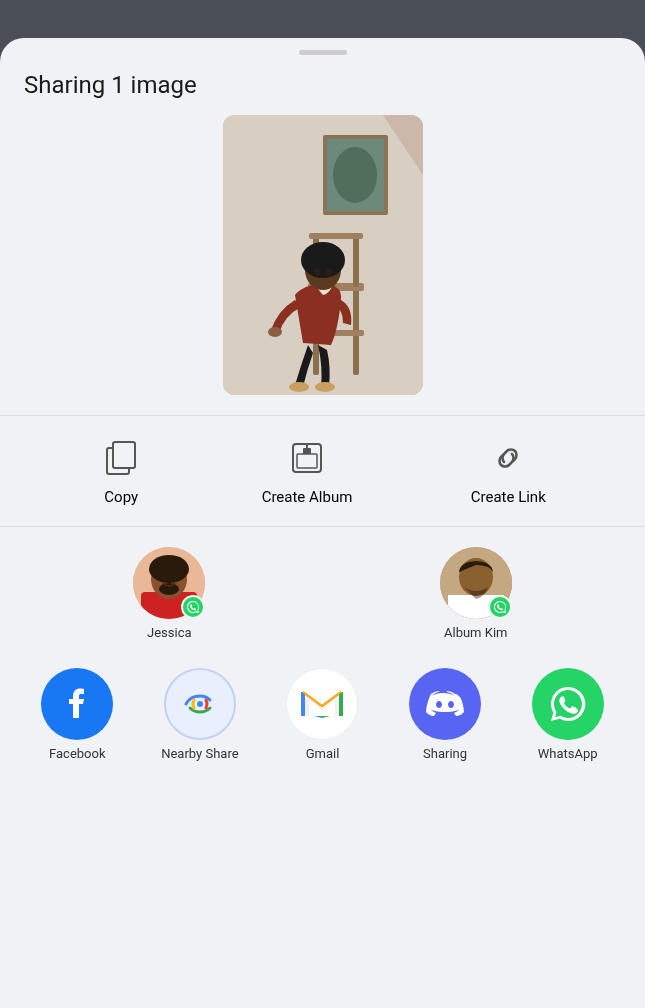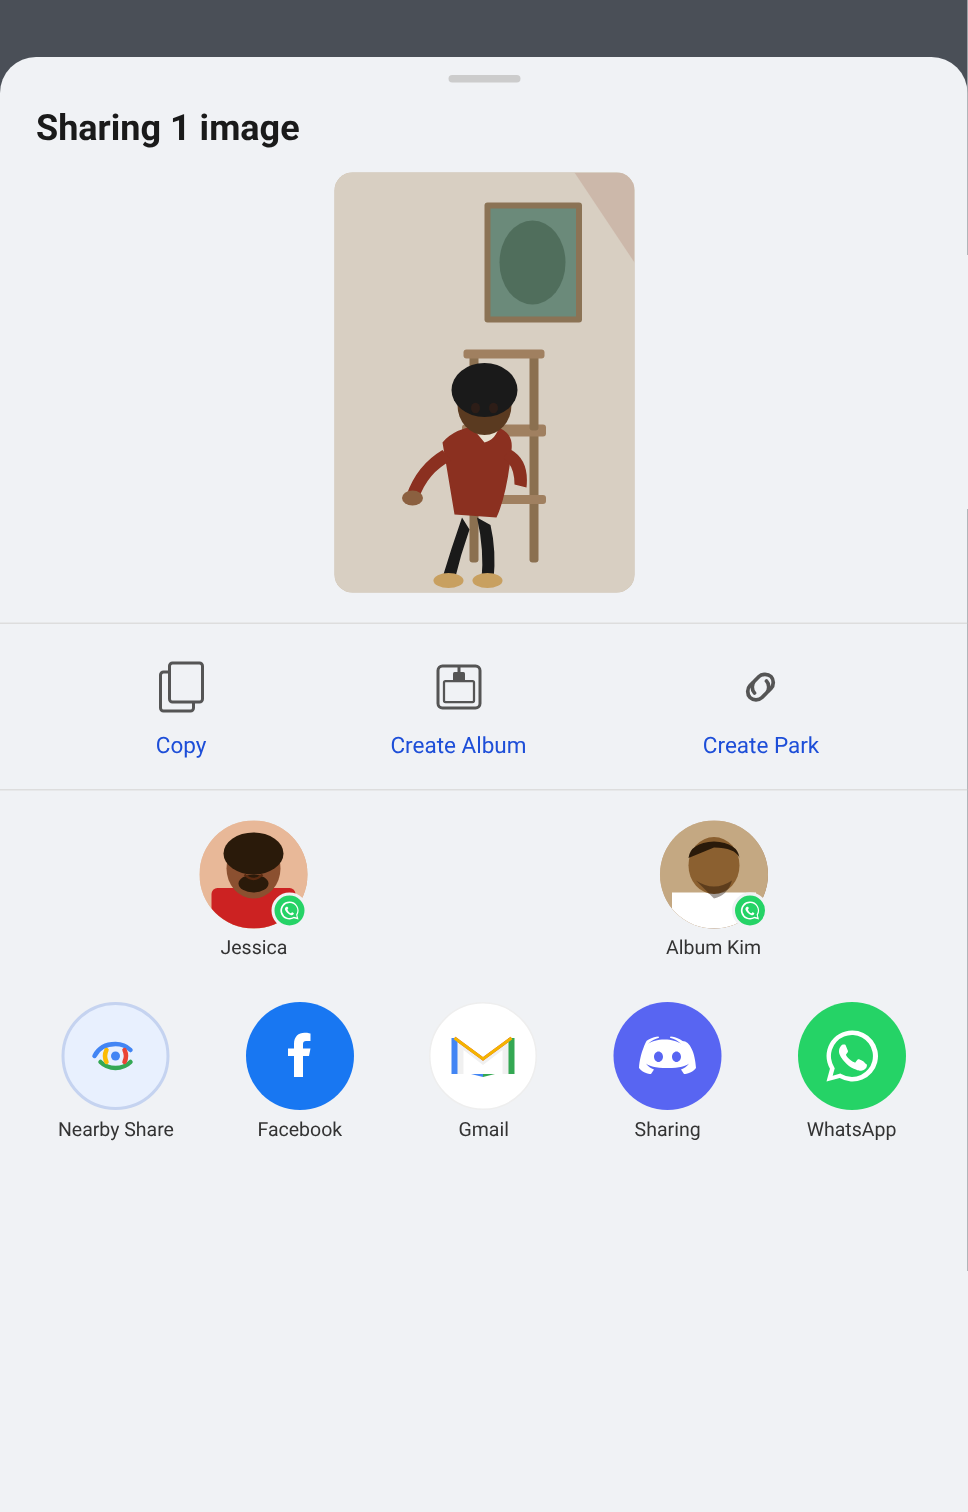--- a/index.html
+++ b/index.html
@@ -29,21 +29,21 @@
       padding-bottom: 8px;
     }
     .drag-handle {
       width: 48px;
       height: 5px;
       background: #ccc;
       border-radius: 3px;
     }
     .title {
       font-size: 24px;
-      font-weight: 700;
+      font-weight: 400;
       color: #1a1a1a;
       padding: 8px 36px 16px 24px;
     }
     .image-container {
       display: flex;
       justify-content: center;
       padding: 0 0 20px 0;
     }
     .shared-image {
       width: 200px;
@@ -79,21 +79,21 @@
     .action-icon {
       width: 44px;
       height: 44px;
       display: flex;
       align-items: center;
       justify-content: center;
       color: #555;
     }
     .action-label {
       font-size: 15px;
-      color: #1d4ed8;
+      color: #000000;
       text-align: right;
     }
     .contacts-row {
       display: flex;
       justify-content: space-around;
       padding: 20px 16px 10px 16px;
     }
     .contact-item {
       display: flex;
       flex-direction: column;
@@ -262,21 +262,21 @@
       </div>
       <span class="action-label">Create Album</span>
     </div>
     <div class="action-item">
       <div class="action-icon">
         <svg width="36" height="36" viewBox="0 0 36 36" fill="none">
           <path d="M14 22 C12 20 12 16 14 14 L17 11 C19 9 23 9 25 11 C27 13 27 17 25 19 L23 21" stroke="#555" stroke-width="2.5" stroke-linecap="round" fill="none"></path>
           <path d="M22 14 C24 16 24 20 22 22 L19 25 C17 27 13 27 11 25 C9 23 9 19 11 17 L13 15" stroke="#555" stroke-width="2.5" stroke-linecap="round" fill="none"></path>
         </svg>
       </div>
-      <span class="action-label">Create Park</span>
+      <span class="action-label">Create Link</span>
     </div>
   </div>
 
   <div class="divider"></div>
 
   <div class="contacts-row">
 
     <div class="contact-item">
       <div class="avatar-wrapper">
         <div class="avatar-circle jessica-bg">
@@ -325,39 +325,39 @@
       <span class="contact-name">Album Kim</span>
     </div>
 
 
 
   </div>
 
   <div class="apps-row">
 
     <div class="app-item">
+      <div class="app-icon fb-icon">
+        <svg width="44" height="44" viewBox="0 0 44 44" fill="white">
+          <path d="M24 22h4l1-5h-5v-3c0-1.4.7-2 2-2h3V7s-1.3-.5-4-.5C21 6.5 18 9 18 14v3h-4v5h4v14h6V22z"></path>
+        </svg>
+      </div>
+      <span class="app-label">Facebook</span>
+    </div>
+
+    <div class="app-item">
       <div class="app-icon nearby-icon">
         <svg width="44" height="44" viewBox="0 0 44 44" fill="none">
           <path d="M8 22 Q12 14 22 14 Q28 14 32 18" stroke="#4285f4" stroke-width="3" stroke-linecap="round" fill="none"></path>
           <path d="M12 26 Q16 30 22 30 Q28 30 32 26" stroke="#34a853" stroke-width="3" stroke-linecap="round" fill="none"></path>
           <path d="M16 18 Q14 22 16 26" stroke="#fbbc04" stroke-width="3" stroke-linecap="round" fill="none"></path>
           <path d="M28 18 Q30 22 28 26" stroke="#ea4335" stroke-width="3" stroke-linecap="round" fill="none"></path>
           <circle cx="22" cy="22" r="3" fill="#4285f4"></circle>
         </svg>
       </div>
       <span class="app-label">Nearby Share</span>
-    </div>
-
-    <div class="app-item">
-      <div class="app-icon fb-icon">
-        <svg width="44" height="44" viewBox="0 0 44 44" fill="white">
-          <path d="M24 22h4l1-5h-5v-3c0-1.4.7-2 2-2h3V7s-1.3-.5-4-.5C21 6.5 18 9 18 14v3h-4v5h4v14h6V22z"></path>
-        </svg>
-      </div>
-      <span class="app-label">Facebook</span>
     </div>
 
     <div class="app-item">
       <div class="app-icon gmail-icon">
         <svg width="44" height="44" viewBox="0 0 44 44">
           <path d="M6 32V14l16 11 16-11v18H6z" fill="#ea4335"></path>
           <path d="M6 14l16 11 16-11H6z" fill="#fbbc04"></path>
           <path d="M38 14l-16 11V36l16-4V14z" fill="#34a853"></path>
           <path d="M6 14L22 25V36L6 32V14z" fill="#4285f4"></path>
           <rect x="0" y="12" width="44" height="22" fill="white" opacity="0"></rect>

